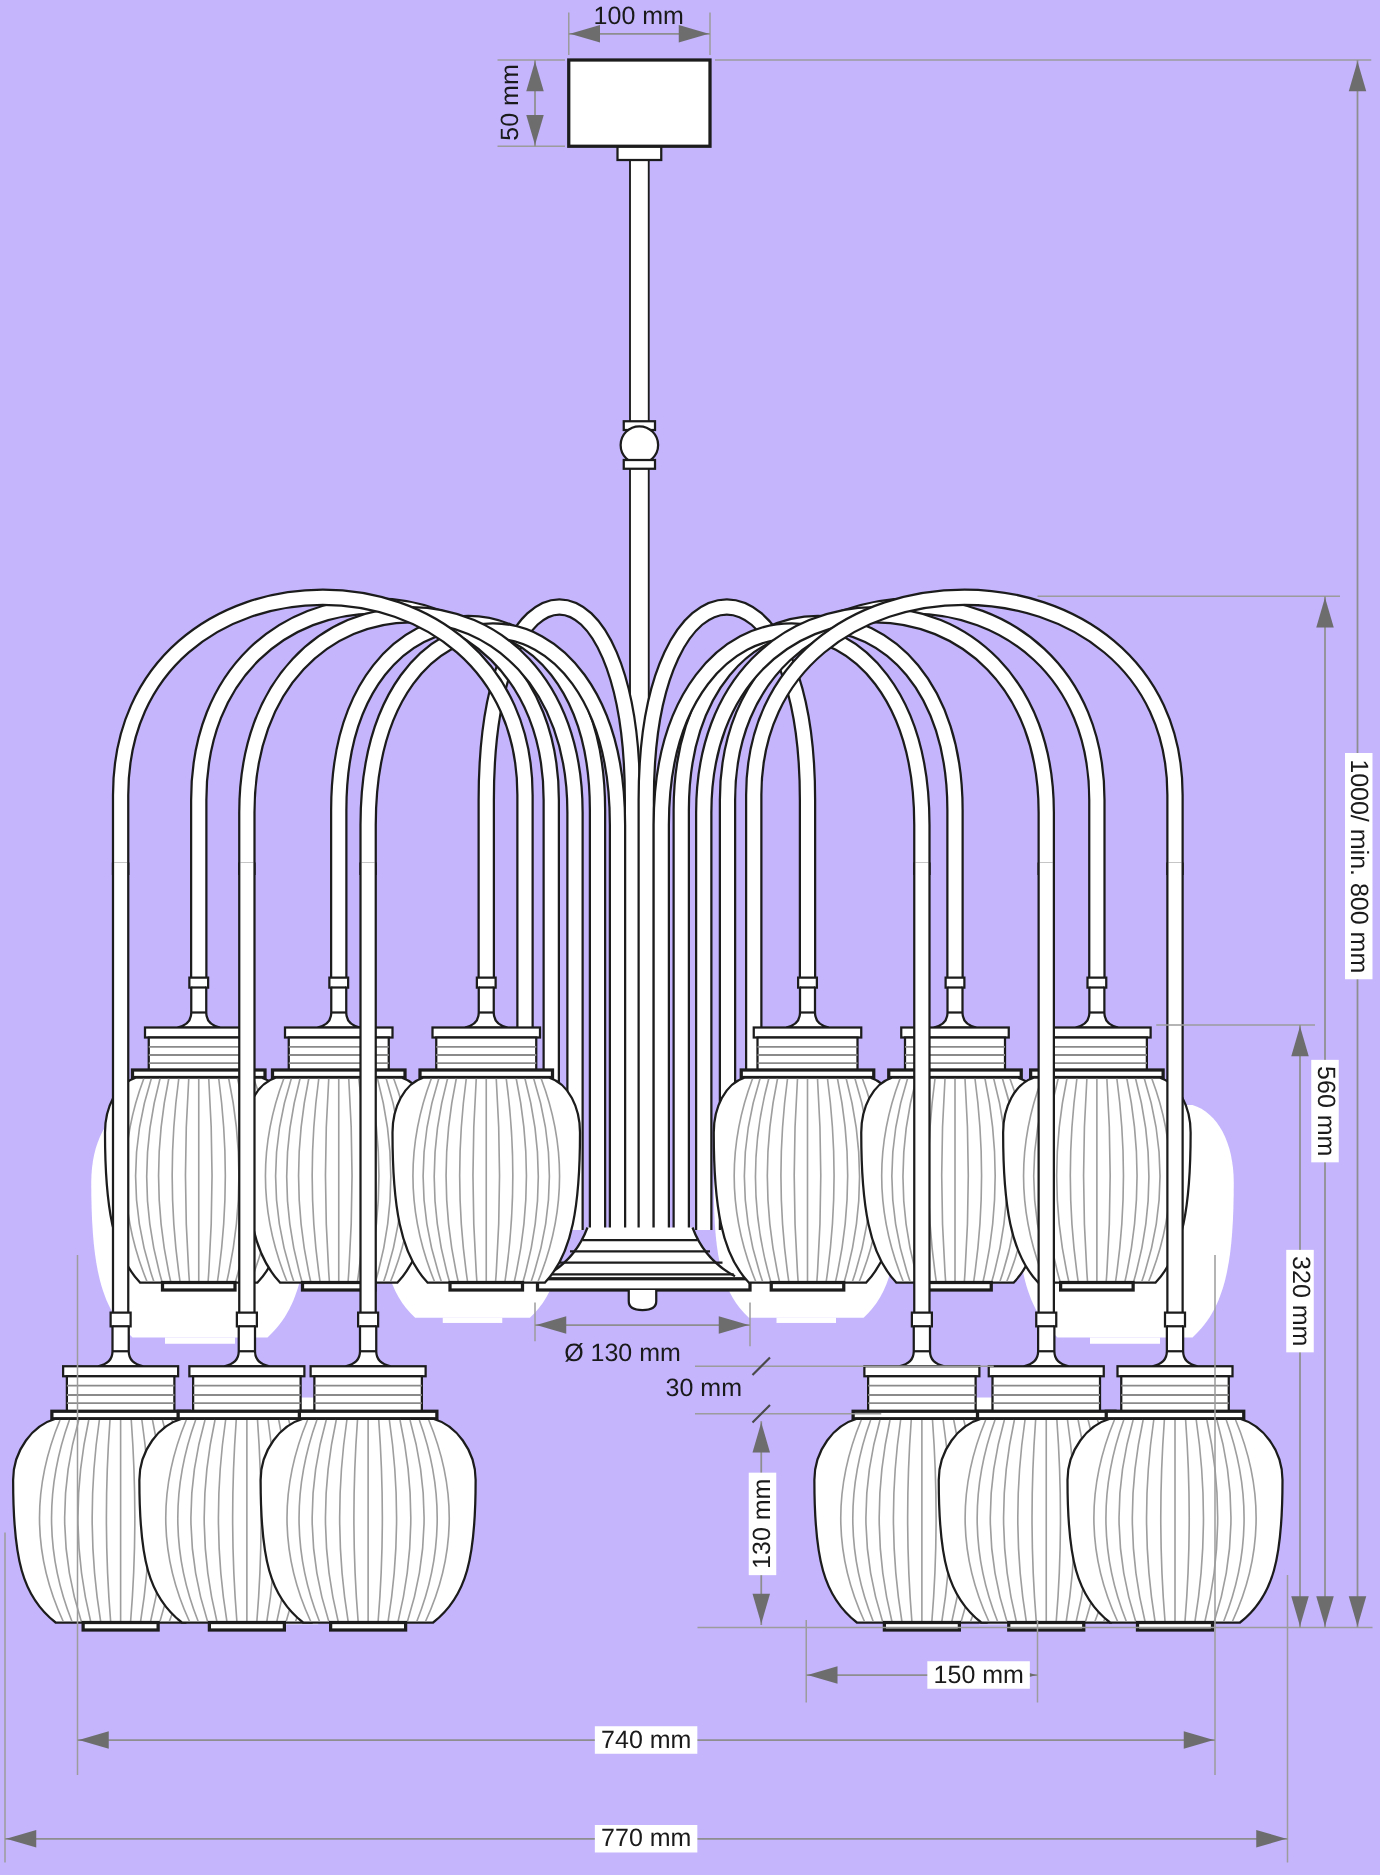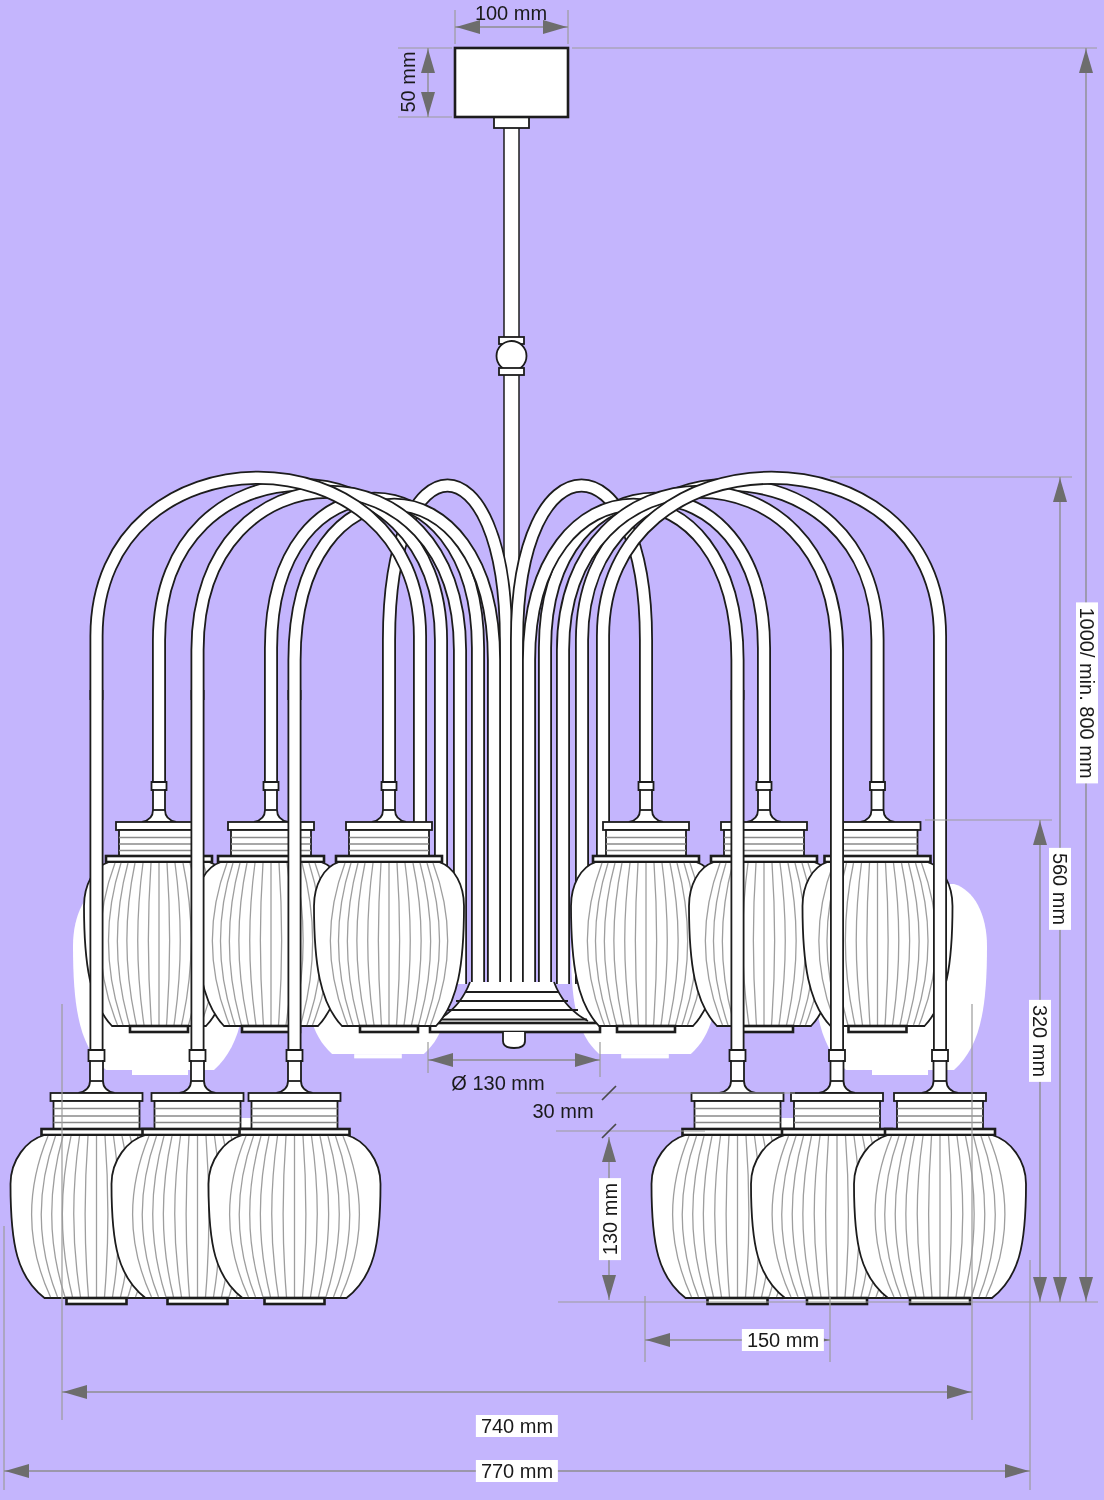--- a/index.html
+++ b/index.html
@@ -252,15 +252,15 @@
 
 <div class="lab" style="left:511px;top:13px;">100 mm</div>
 <div class="lab rccw" style="left:408px;top:82px;">50 mm</div>
 <div class="lab rcw bgw" style="left:1087px;top:693px;">1000/ min. 800 mm</div>
 <div class="lab rcw bgw" style="left:1060px;top:889px;">560 mm</div>
 <div class="lab rcw bgw" style="left:1040px;top:1041px;">320 mm</div>
 <div class="lab" style="left:498px;top:1083px;">Ø 130 mm</div>
 <div class="lab" style="left:563px;top:1111px;text-align:center;">30 mm</div>
 <div class="lab rccw bgw" style="left:610px;top:1219px;">130 mm</div>
 <div class="lab bgw" style="left:737px;top:1340px;margin-left:46px;">150 mm</div>
-<div class="lab bgw" style="left:517px;top:1392px;margin-top:34px;">740 mm</div>
+<div class="lab bgw" style="left:517px;top:1392px;">740 mm</div>
 <div class="lab bgw" style="left:517px;top:1471px;">770 mm</div>
 </div>
 
 </body></html>

